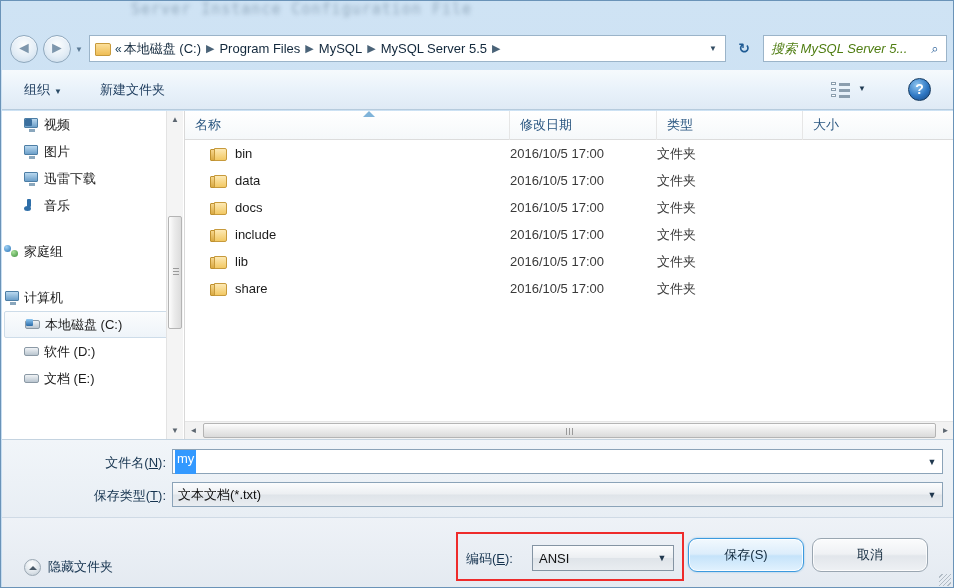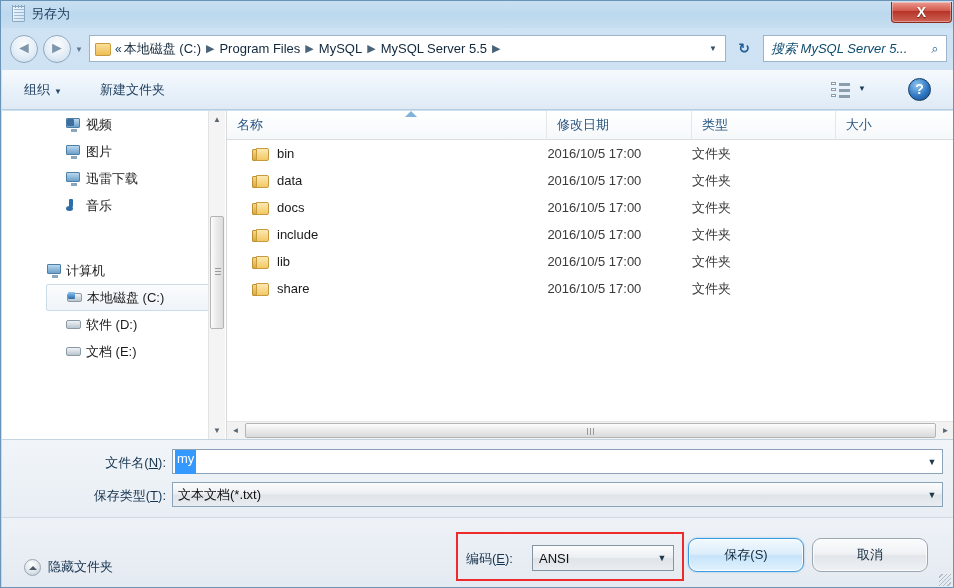--- a/index.html
+++ b/index.html
@@ -172,21 +172,21 @@
     width: 184px; height: 27px;
     background: #ffffff;
     border: 1px solid #9bb4c9;
     display: flex; align-items: center;
     cursor: text;
   }
   #search-box .ph {
     flex: 1;
     font-size: 13px;
     font-style: italic;
-    color: #0c4a6e;
+    color: #4d7c0f;
     padding-left: 7px;
     white-space: nowrap; overflow: hidden;
   }
   #search-box .mag {
     width: 22px;
     text-align: center;
     color: #2a6099;
     font-size: 13px;
   }
 
@@ -240,21 +240,20 @@
     font-size: 14px; font-weight: bold;
     color: #ffffff;
   }
 
   
   #mainarea {
     position: absolute; left: 1px; top: 110px;
     width: 952px; height: 328px;
     background: #ffffff;
     display: flex;
-    padding-left: 42px;
   }
 
   
   #sidebar {
     position: relative;
     width: 183px; height: 328px;
     background: #ffffff;
     border-right: 1px solid #d9d9d9;
     overflow: hidden;
   }
@@ -642,30 +641,20 @@
     opacity: 0.85;
   }
 </style>
 </head>
 <body>
 
 <div id="window">
 
   <div class="bg-blur-title">Server Instance Configuration File</div>
 
-  <div id="titlebar">
-    <div class="title-icon">
-      <div class="notepad-shape"></div>
-      <div class="notepad-spiral"></div>
-    </div>
-    <div class="win-title">另存为</div>
-    <div id="close-btn">
-      <div class="xglyph">X</div>
-    </div>
-  </div>
 
   <div id="addressrow">
     <div class="navbtn" id="back-btn">
       <div class="arw">◄</div>
     </div>
     <div class="navbtn" id="fwd-btn">
       <div class="arw">►</div>
     </div>
     <div id="hist-btn">▼</div>
 
@@ -738,20 +727,29 @@
       </div>
       <div class="nav-item indent1">
         <span class="nav-ico">
             <span class="ico-note"></span>
           </span>
         <span>音乐</span>
       </div>
 
       <div class="spacer"></div>
 
+      <div class="nav-item root">
+        <span class="nav-ico">
+            <span class="ico-net">
+              <i></i>
+              <i></i>
+            </span>
+          </span>
+        <span>家庭组</span>
+      </div>
 
       <div class="spacer"></div>
 
       <div class="nav-item root">
         <span class="nav-ico">
             <span class="ico-monitor"></span>
           </span>
         <span>计算机</span>
       </div>
       <div class="nav-item indent1 selected">

